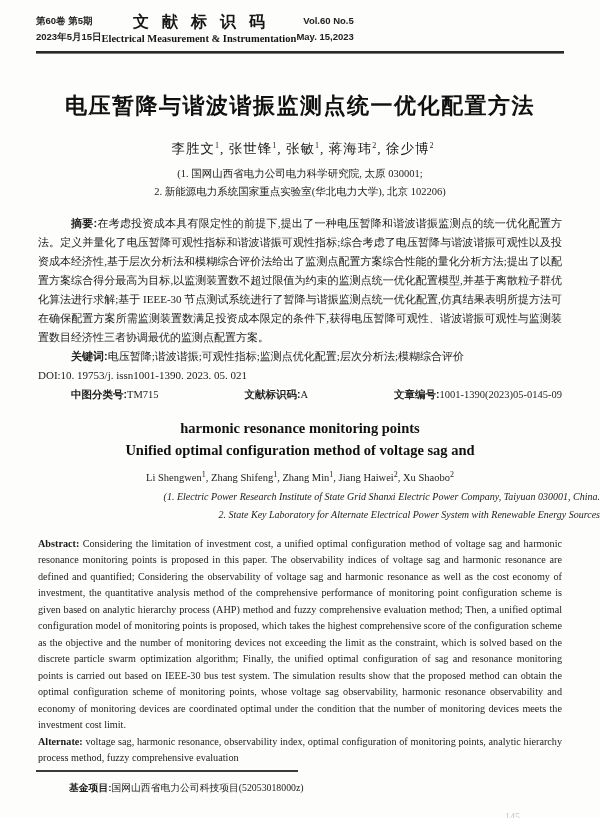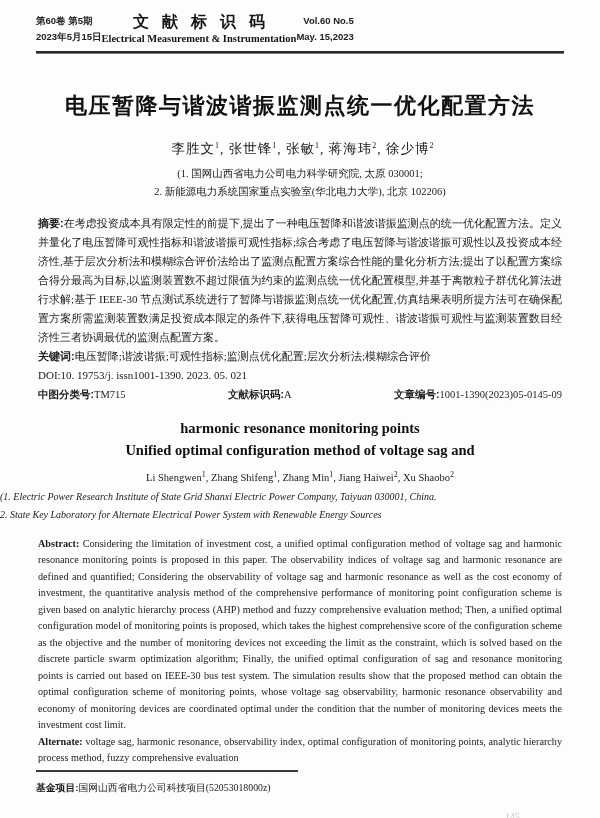--- a/index.html
+++ b/index.html
@@ -26,28 +26,28 @@
               letter-spacing:1.5px; color:#111;
               font-family:"Liberation Sans","DejaVu Sans",sans-serif; }
   .authors-cn { margin-top:19px; text-align:center; font-size:13.5px;
                 letter-spacing:1px; color:#1a1a1a;margin-left:6px; }
   .authors-cn sup, .authors-en sup { font-size:8px; }
   .affils-cn { margin-top:7px; text-align:center; font-size:10.5px;
                line-height:18px; color:#222; }
   .abstract-cn { margin:13px 38px 0 38px; text-align:justify; font-size:11px;
                  line-height:19px; color:#1b1b1b; }
   .kw-cn, .doi-line { margin:0 38px; font-size:11px; line-height:19px; color:#1b1b1b; }
-  .label-hei { font-weight:bold; font-family:"Liberation Sans","DejaVu Sans",sans-serif; }
+  .label-hei { font-weight:bold; font-family:"Liberation Sans","DejaVu Sans",sans-serif;margin-left:33px; }
   .meta-row { display:flex; justify-content:space-between; margin:0 38px;
               font-size:10.5px; line-height:19px; }
   
   .title-en { margin-top:13px; text-align:center; font-size:14.5px; font-weight:bold;
               line-height:22px; color:#111; }
   .authors-en { margin-top:8px; text-align:center; font-size:10.5px; color:#1a1a1a; }
-  .affils-en { margin-top:5px; text-align:left; font-style:italic; font-size:10px;
+  .affils-en { margin-top:5px; text-align:right; font-style:italic; font-size:10px;
                line-height:18px; color:#222; }
   .abstract-en { margin:12px 38px 0 38px; text-align:justify; font-size:10.2px;
                  line-height:16.5px; color:#1b1b1b; }
   .kw-en { margin:0 38px; text-align:justify; font-size:10.2px; line-height:16.5px;
            color:#1b1b1b; }
   
   .footnote { position:absolute; left:36px; top:770px; width:530px; background:#fdfdfb; }
   .funding-rule { width:262px; height:2px; background:#3a3a3a; }
   .funding { margin-top:10px; font-size:9.8px; color:#1b1b1b; }
   .page-num { position:absolute; left:505px; top:811px; font-size:10px; color:#c6c6c6; }

